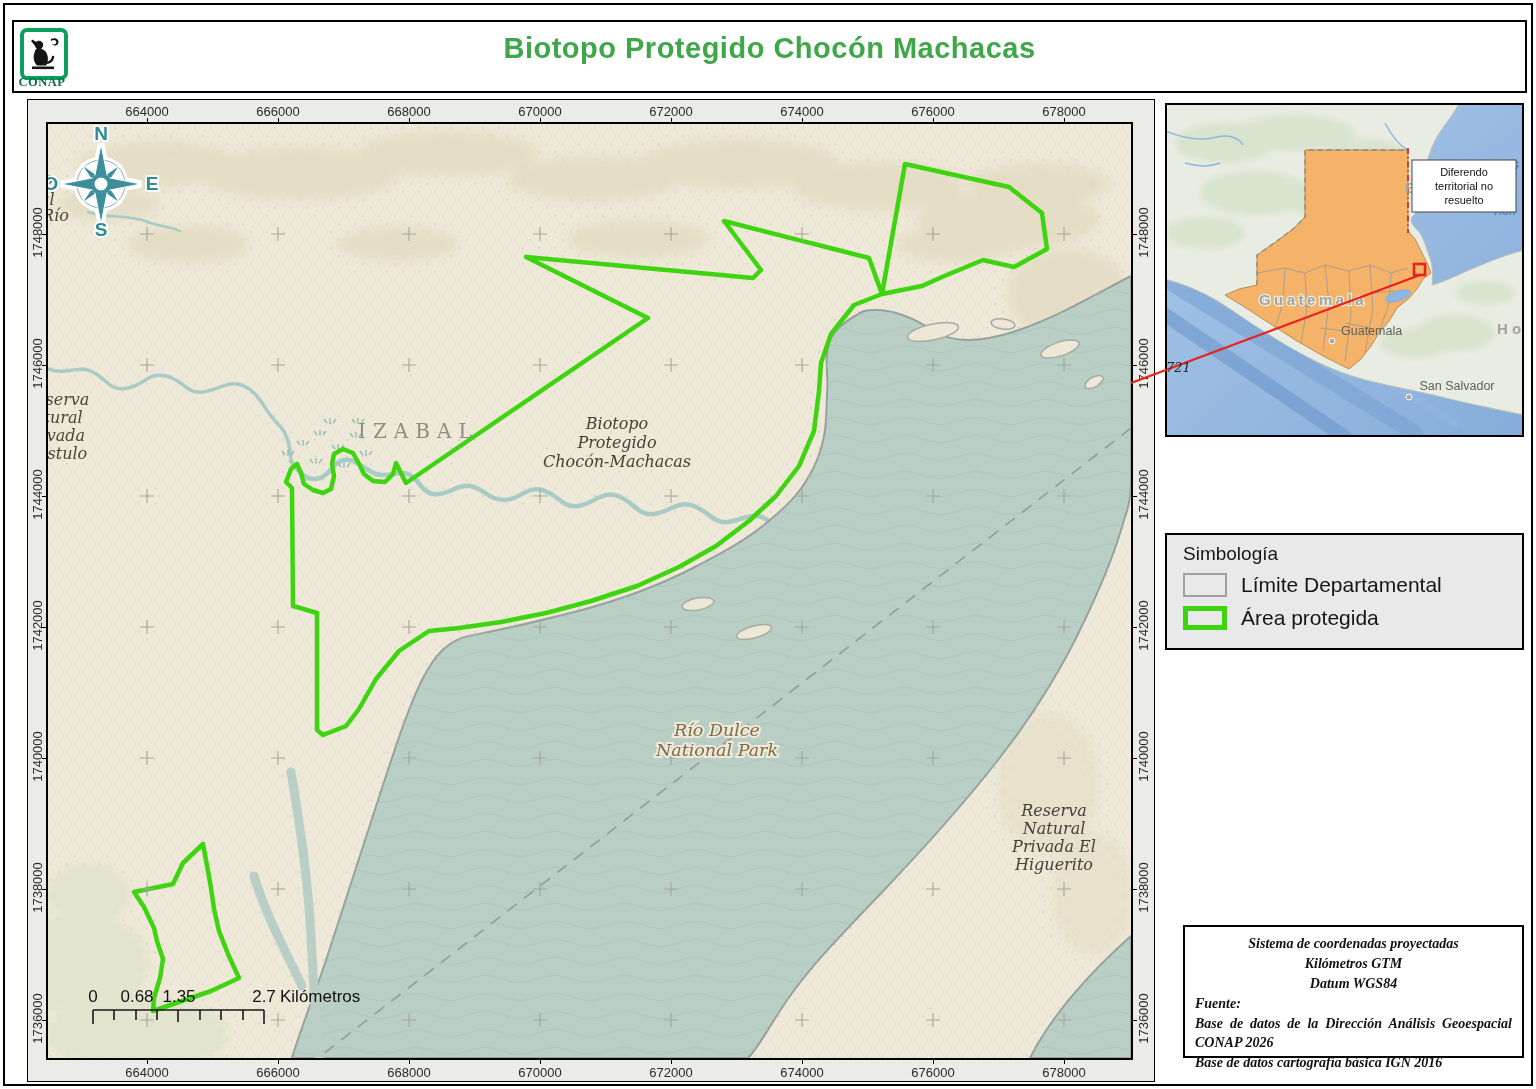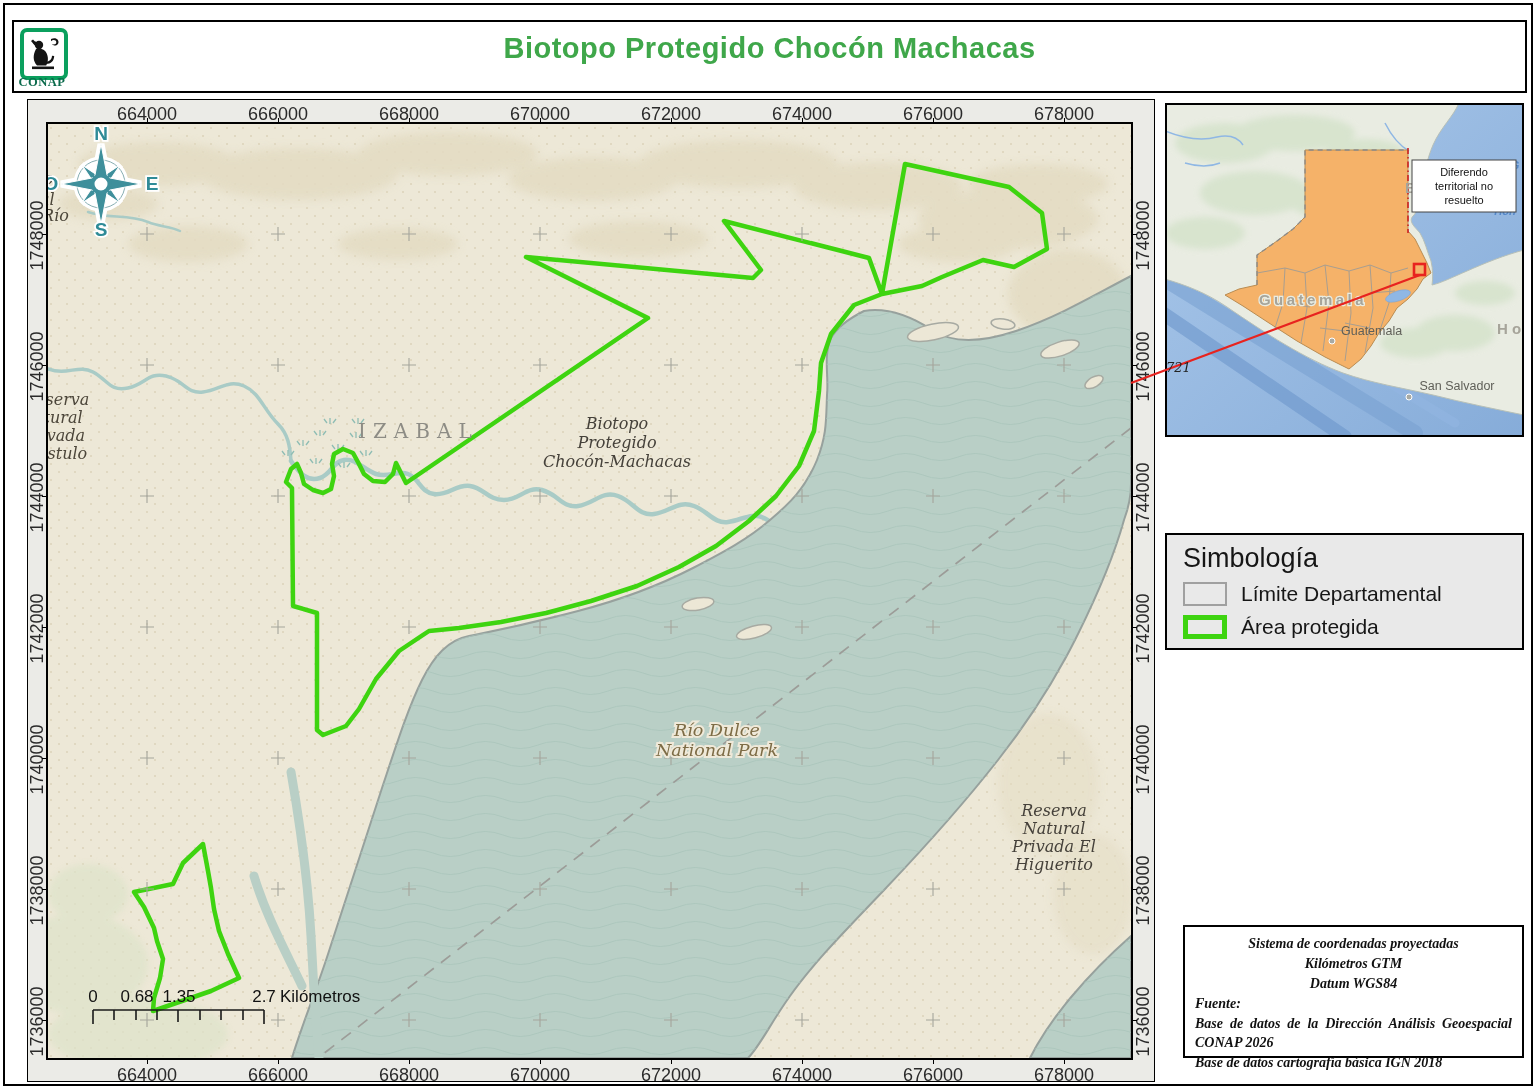--- a/index.html
+++ b/index.html
@@ -10,21 +10,21 @@
   .header{position:absolute;left:12px;top:20px;width:1511px;height:69px;border:2px solid #000;background:#fff;}
   .logo-box{position:absolute;left:6px;top:6px;width:40px;height:44px;border:4px solid var(--conap-green,#0ba05e);border-radius:7px;background:#fff;display:flex;align-items:center;justify-content:center;}
   .logo-text{position:absolute;left:0px;top:53px;width:56px;text-align:center;font-family:"Liberation Serif",serif;font-weight:bold;font-size:12.5px;color:#0c6b4d;letter-spacing:.5px;}
   .title{position:absolute;left:0;top:10px;width:100%;text-align:center;font-size:29px;font-weight:bold;letter-spacing:.5px;color:var(--title-green,#3fa74a);}
   .code-tab{position:absolute;right:0;bottom:0;width:380px;height:27px;border-top:2px solid #000;border-left:2px solid #000;background:#fff;display:flex;align-items:center;justify-content:flex-end;padding-right:9px;box-sizing:border-box;font-size:15px;color:#111;}
 
   
   .map-frame{position:absolute;left:27px;top:99px;width:1128px;height:983px;background:#ebebe7;border:1.5px solid #000;box-sizing:border-box;}
   .map-inner{position:absolute;left:20px;top:24px;width:1083px;height:934px;border:2.5px solid #000;box-sizing:content-box;margin:-2.5px 0 0 -2.5px;background:#ede8d7;}
   .map-inner svg{display:block;}
-  .axis{position:absolute;font-size:18px;color:#2a2a2a;}
+  .axis{position:absolute;font-size:13px;color:#2a2a2a;}
   .axis span{position:absolute;display:block;}
   .axis .tick{position:absolute;background:#000;}
   .ax-top{left:20px;top:0;width:1083px;height:24px;}
   .ax-bottom{left:20px;top:958px;width:1083px;height:25px;}
   .ax-left{left:0;top:24px;width:20px;height:934px;}
   .ax-right{left:1103px;top:24px;width:25px;height:934px;}
 
   
   text{font-family:"DejaVu Serif",serif;}
   .lbl-izabal{font-size:20px;fill:#8d8c85;letter-spacing:7px;}
@@ -46,21 +46,21 @@
   .inset{position:absolute;left:1165px;top:103px;width:359px;height:334px;}
   .inset text{font-family:"Liberation Sans",sans-serif;}
   .in-country{font-weight:bold;font-size:15px;fill:#a6a49a;letter-spacing:3.5px;stroke:#e9ece2;stroke-width:2.5px;paint-order:stroke;}
   .in-city{font-size:12.5px;fill:#5f5f58;}
   .in-gray{font-weight:bold;font-size:15px;fill:#a6a49a;}
   .in-sea{font-style:italic;font-weight:bold;font-size:11px;fill:#5588c8;}
   .in-note{font-size:11px;fill:#111;text-anchor:middle;}
 
   
   .legend{position:absolute;left:1165px;top:533px;width:359px;height:117px;background:#e9e9e9;border:2.5px solid #000;box-sizing:border-box;padding:8px 0 0 16px;}
-  .legend-title{font-size:27px;color:#161616;margin-bottom:8px;}
+  .legend-title{font-size:19px;color:#161616;margin-bottom:8px;}
   .legend-row{display:flex;align-items:center;gap:14px;margin-bottom:9px;font-size:21px;color:#161616;}
   .swatch{width:44px;height:24px;box-sizing:border-box;flex:0 0 auto;}
   .swatch-gray{border:2.5px solid #a0a0a0;}
   .swatch-green{border:5px solid var(--green,#3ed410);}
 
   
   .source{position:absolute;left:1183px;top:925px;width:341px;height:133px;border:2px solid #000;box-sizing:border-box;background:#fff;padding:7px 10px;font-family:"Liberation Serif",serif;font-weight:bold;font-style:italic;font-size:14px;color:#111;line-height:1.42;}
   .src-center{text-align:center;font-style:italic;}
   .src-just{text-align:justify;}
 
@@ -370,21 +370,21 @@
       <span>Área protegida</span>
     </div>
   </div>
 
   <div class="source">
     <div class="src-center">Sistema de coordenadas proyectadas</div>
     <div class="src-center">Kilómetros GTM</div>
     <div class="src-center">Datum WGS84</div>
     <div>Fuente:</div>
     <div class="src-just">Base de datos de la Dirección Análisis Geoespacial CONAP 2026</div>
-    <div>Base de datos cartografía básica IGN 2018</div>
+    <div>Base de datos cartografía básica IGN 2016</div>
   </div>
 
   <svg class="leader" viewBox="0 0 360 150">
     <line class="leader-line" x1="51" y1="133" x2="340" y2="25" stroke-width="2.4"></line>
     <rect x="334" y="14" width="11" height="11" fill="none" class="leader-line" stroke-width="2.6"></rect>
     <text class="lbl-721" x="86" y="122">721</text>
   </svg>
 </div>
 
 </body></html>

